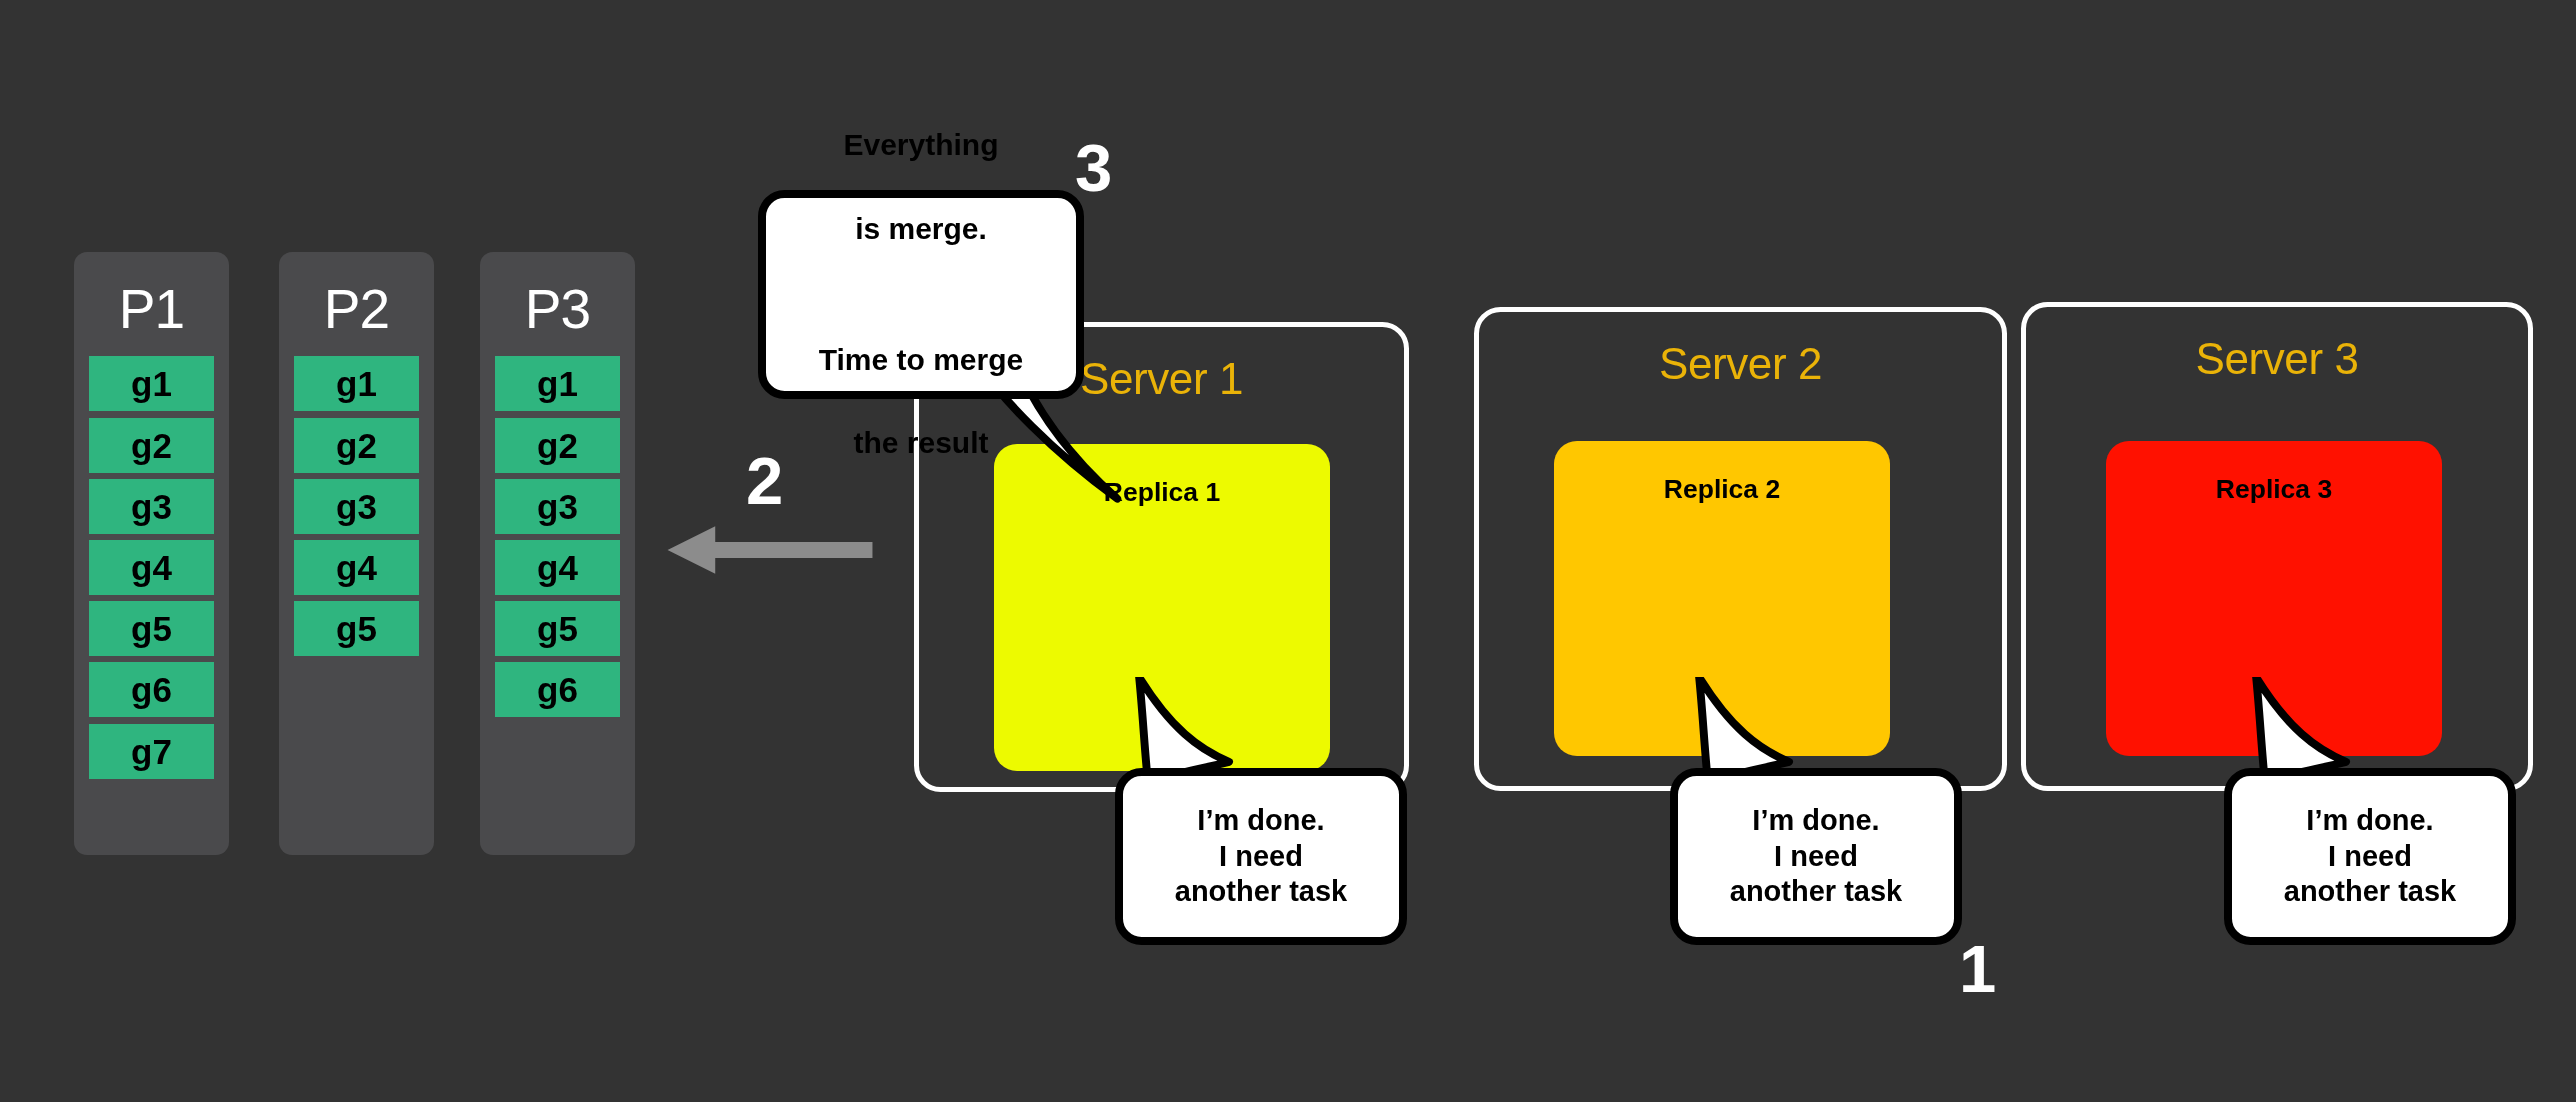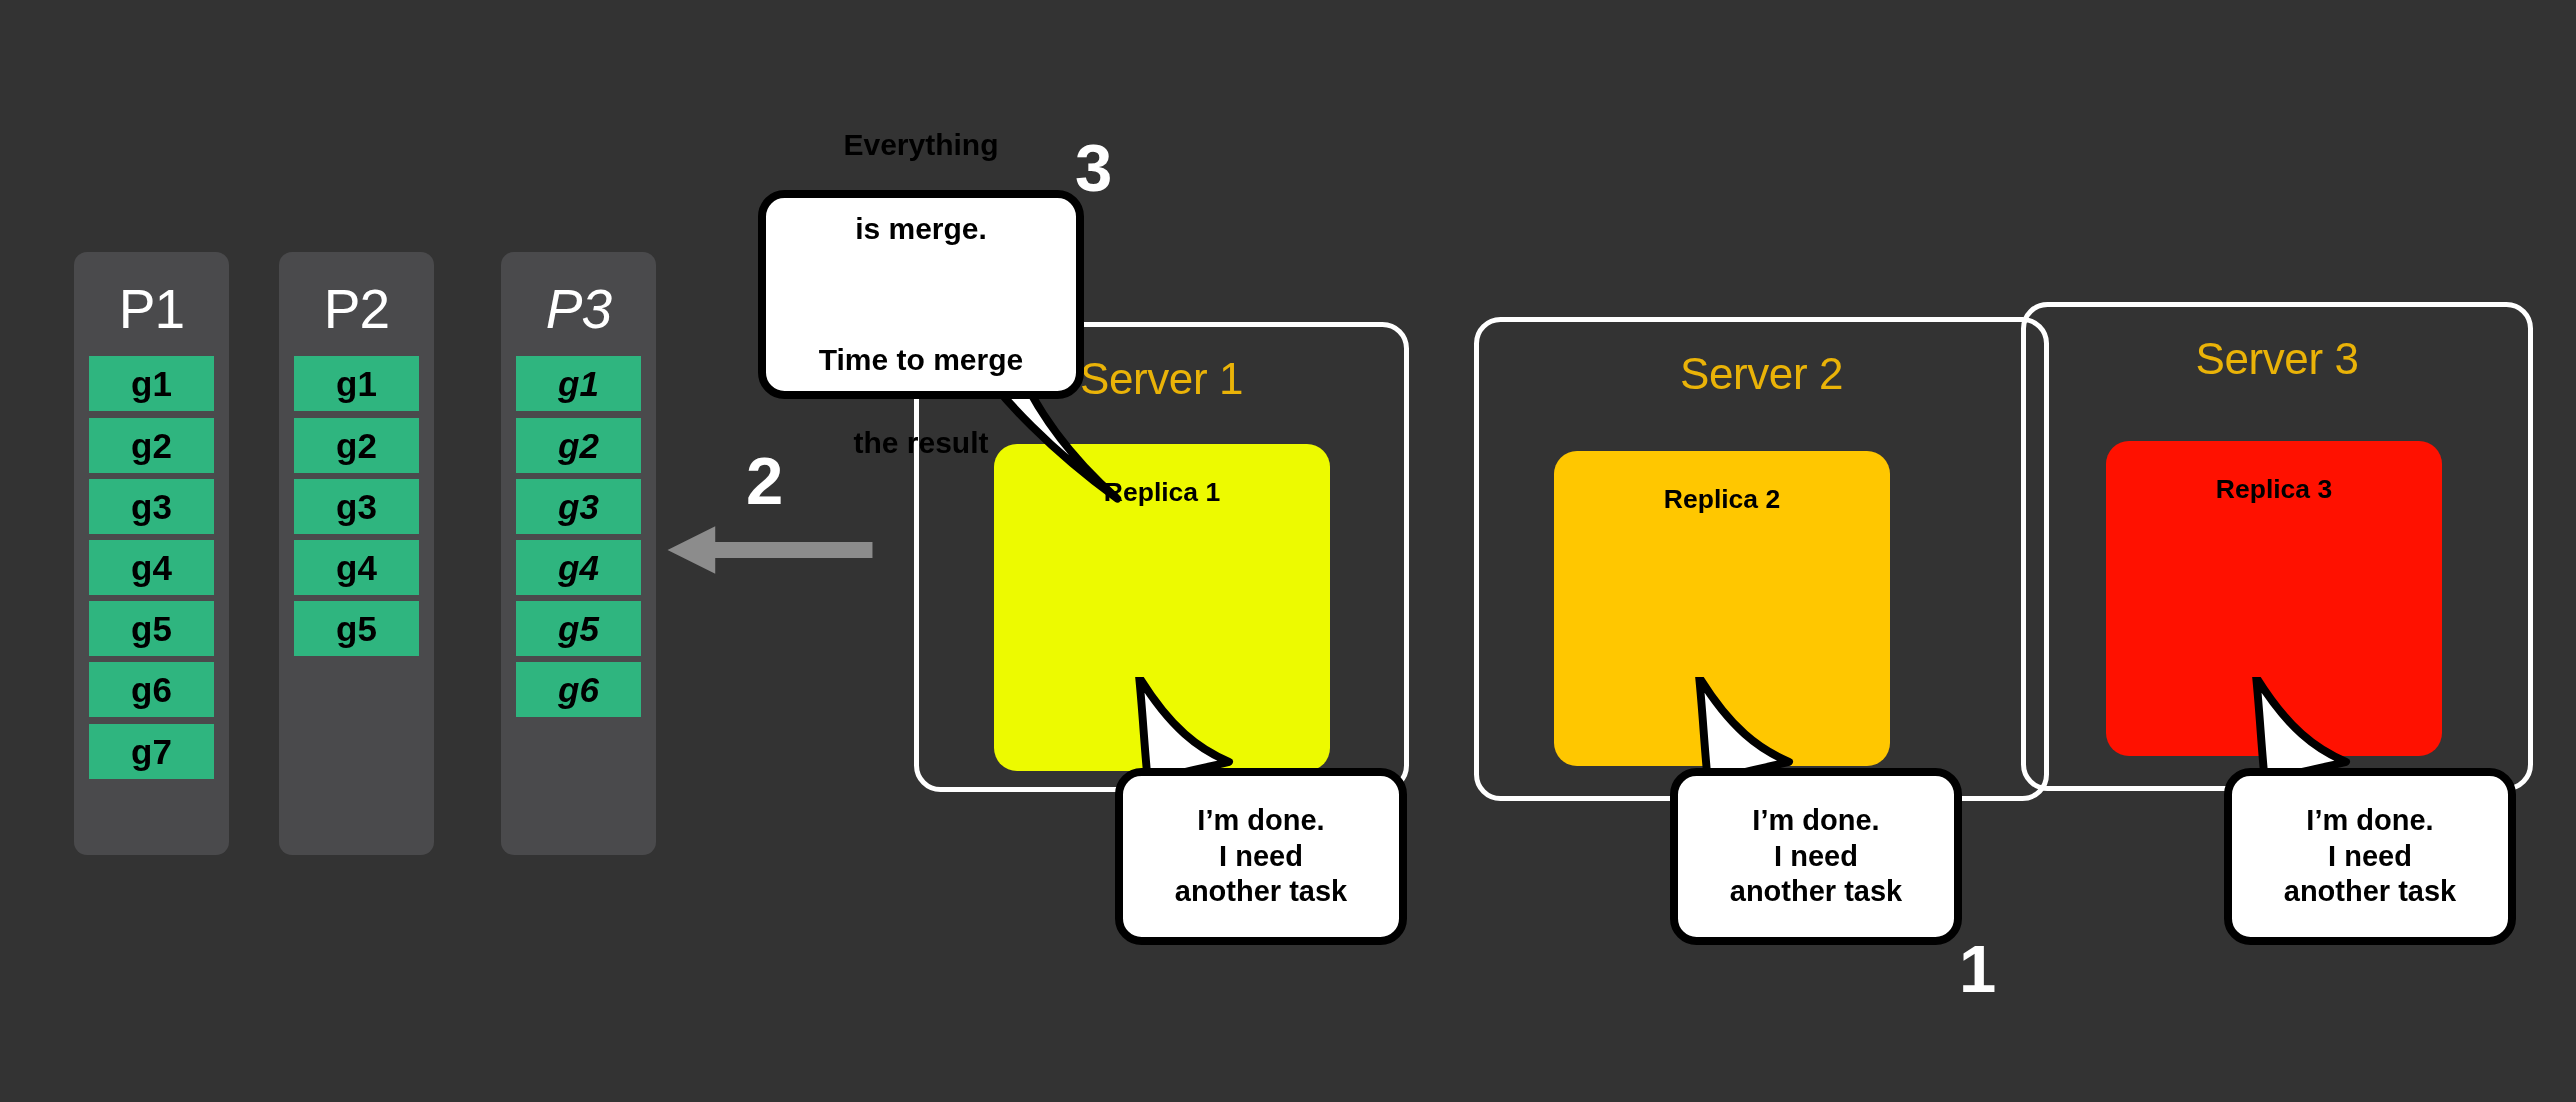--- a/index.html
+++ b/index.html
@@ -155,21 +155,21 @@
     <div class="partition-title">P2</div>
     <div class="group-list">
       <div class="group-chip">g1</div>
       <div class="group-chip">g2</div>
       <div class="group-chip">g3</div>
       <div class="group-chip">g4</div>
       <div class="group-chip">g5</div>
     </div>
   </div>
 
-  <div class="partition" style="left:501px; top:252px; width:155px; height:603px;font-style:italic;">
+  <div class="partition" style="left:480px; top:252px; width:155px; height:603px;">
     <div class="partition-title">P3</div>
     <div class="group-list">
       <div class="group-chip">g1</div>
       <div class="group-chip">g2</div>
       <div class="group-chip">g3</div>
       <div class="group-chip">g4</div>
       <div class="group-chip">g5</div>
       <div class="group-chip">g6</div>
     </div>
   </div>
@@ -191,21 +191,21 @@
 
   <svg class="bubble-tail" style="left:1118px; top:677px;" width="141" height="115" viewBox="0 0 160 130">
     <path d="M24 0 C60 58 92 82 126 96 C96 104 62 108 34 120 C30 80 28 40 24 0 Z" fill="#FFFFFF" stroke="#000000" stroke-width="9" stroke-linejoin="round"></path>
   </svg>
   <div class="bubble" style="left:1115px; top:768px; width:292px; height:177px; font-size:29px;">
     <span class="line">I’m done.</span>
     <span class="line">I need</span>
     <span class="line">another task</span>
   </div>
 
-  <div class="server" style="left:1474px; top:307px; width:575px; height:484px;margin-top:10px;">
+  <div class="server" style="left:1474px; top:307px; width:533px; height:484px;">
     <div class="server-title">Server 2</div>
     <div class="replica" style="left:75px; top:129px; width:336px; height:315px; background:#FFC700;">
       <div class="replica-label">Replica 2</div>
     </div>
   </div>
 
   <svg class="bubble-tail" style="left:1678px; top:677px;" width="141" height="115" viewBox="0 0 160 130">
     <path d="M24 0 C60 58 92 82 126 96 C96 104 62 108 34 120 C30 80 28 40 24 0 Z" fill="#FFFFFF" stroke="#000000" stroke-width="9" stroke-linejoin="round"></path>
   </svg>
   <div class="bubble" style="left:1670px; top:768px; width:292px; height:177px; font-size:29px;">

